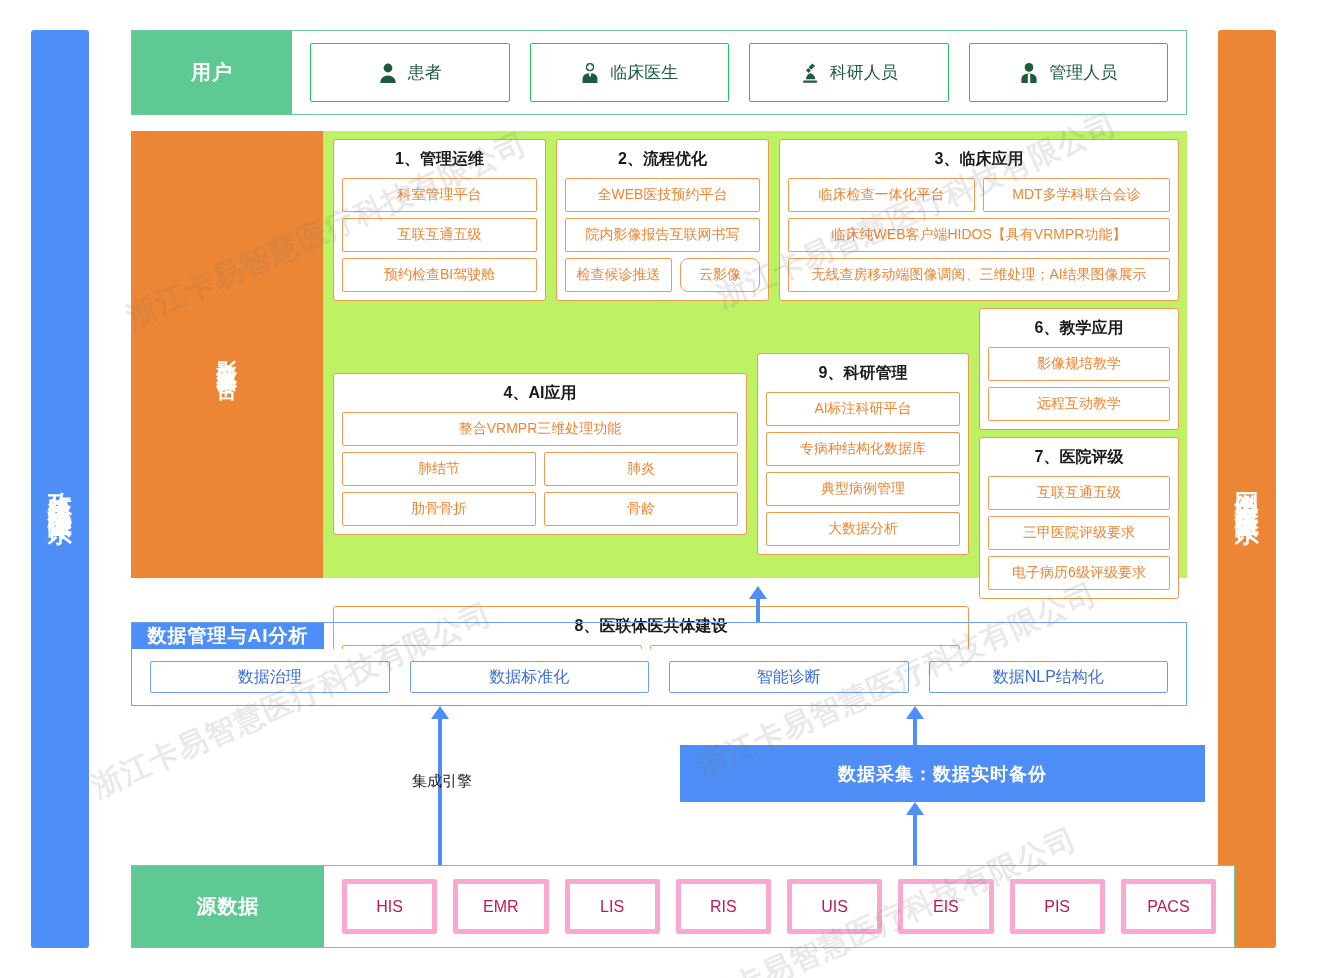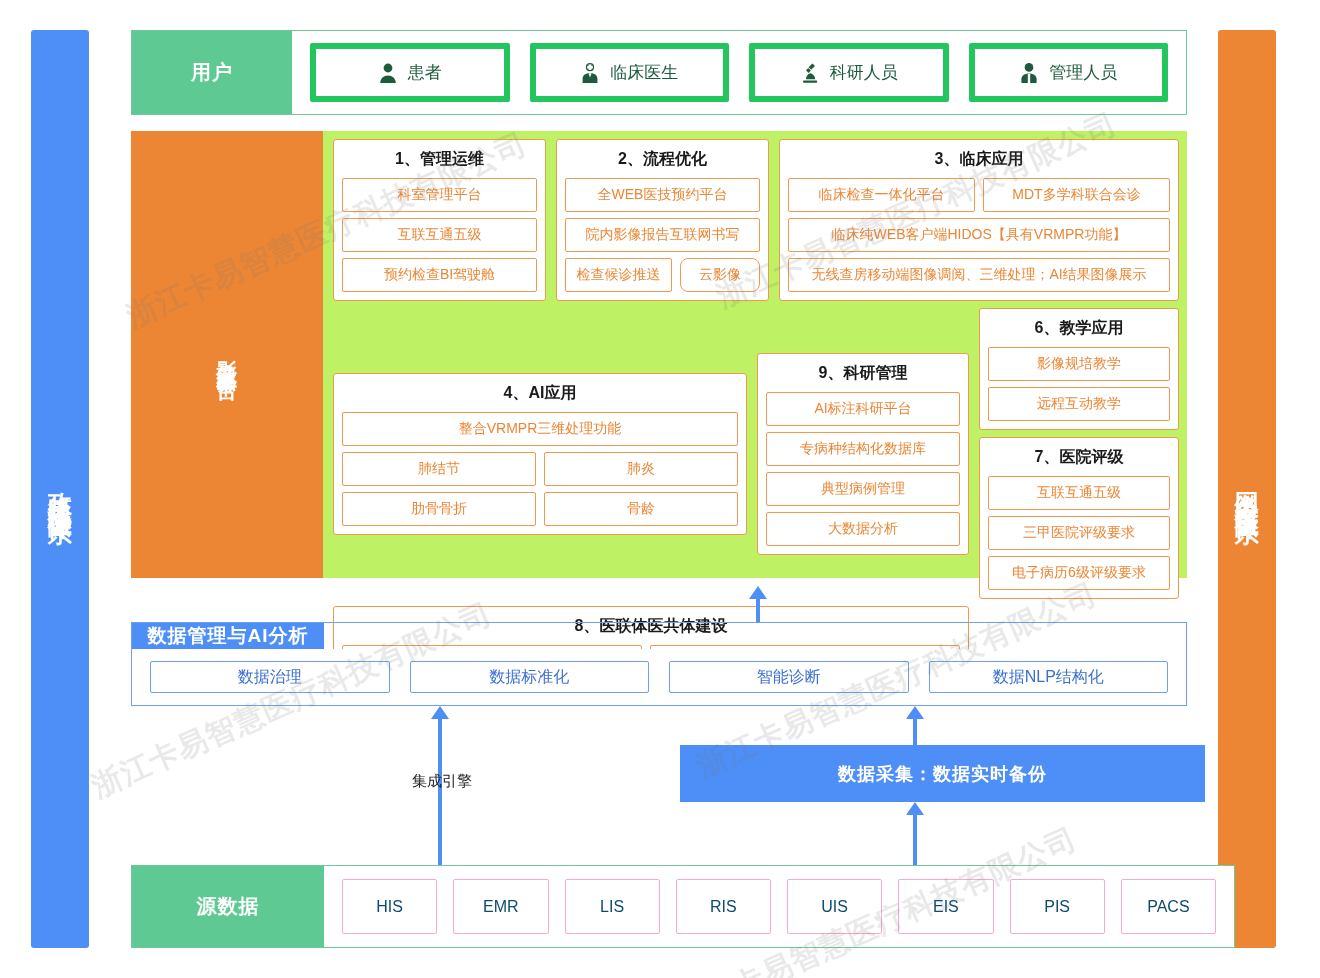--- a/index.html
+++ b/index.html
@@ -54,21 +54,21 @@
     flex: 0 0 auto;
   }
   .band-body { flex: 1 1 auto; background: #fff; }
 
   
   #band-users { left: 131px; top: 30px; width: 1056px; height: 85px;
                 border: 1px solid #6ec99b; }
   #band-users .band-label { width: 160px; background: #5fc993; }
   #users-row { display: flex; gap: 20px; padding: 12px 18px; height: 100%; }
   .user-card {
-    flex: 1 1 0; border: 6px solid #22c55e; border-radius: 2px;
+    flex: 1 1 0; border: 1px solid #22c55e; border-radius: 2px;
     display: flex; align-items: center; justify-content: center; gap: 10px;
     font-size: 17px; color: #1d5b3c; background: #fff;
   }
   .uicon { width: 20px; height: 22px; display:inline-block; position: relative; }
   .uicon svg { display:block; }
 
   
   #band-platform { left: 131px; top: 131px; width: 1056px; height: 447px; }
   #band-platform .band-label { width: 192px; background: #ec8634; }
   #band-platform .band-label span {
@@ -109,23 +109,23 @@
     display: flex; align-items: center; justify-content: center;
     color: #3c6fd1; font-size: 16px; background: #fff;
   }
 
   
   #band-source { left: 131px; top: 865px; width: 1104px; height: 83px;
                  border: 1px solid #6ec99b; }
   #band-source .band-label { width: 192px; background: #5fc993; }
   #source-row { display: flex; gap: 16px; padding: 13px 18px; height: 100%; }
   .scell {
-    flex: 1 1 0; border: 1px solid #f9a8d4; border-radius: 2px;
-    display: flex; align-items: center; justify-content: center;
-    color: #0c4a6e; font-size: 16px; background: #fff;
+    flex: 1 1 0; border: 5px solid #f9a8d4; border-radius: 2px;
+    display: flex; align-items: center; justify-content: center;
+    color: #be185d; font-size: 16px; background: #fff;
   }
 
   
   #acq-box {
     position: absolute; left: 680px; top: 745px; width: 525px; height: 57px;
     background: #4e8ef7; color: #fff; font-size: 18px; font-weight: 700;
     display: flex; align-items: center; justify-content: center;
     letter-spacing: 1px; z-index: 12;
   }
   #integration-label {

